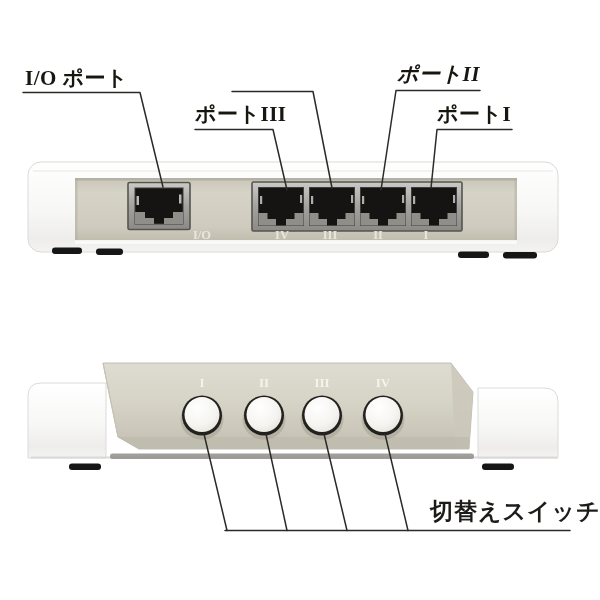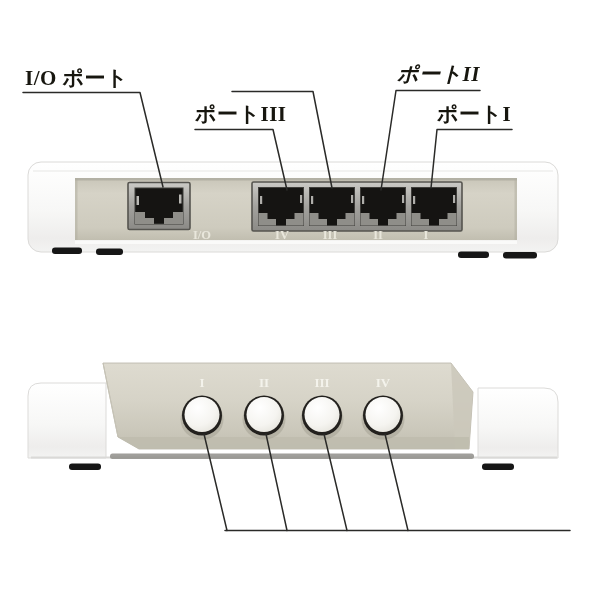--- a/index.html
+++ b/index.html
@@ -211,14 +211,15 @@
   <div class="marking rear m4">IV</div>
   <div class="marking rear m3">III</div>
   <div class="marking rear m2">II</div>
   <div class="marking rear m1">I</div>
 
   <div class="marking front b1">I</div>
   <div class="marking front b2">II</div>
   <div class="marking front b3">III</div>
   <div class="marking front b4">IV</div>
 
+  <div class="callout-sans sw">切替えスイッチ</div>
 
 </div>
 
 </body></html>

